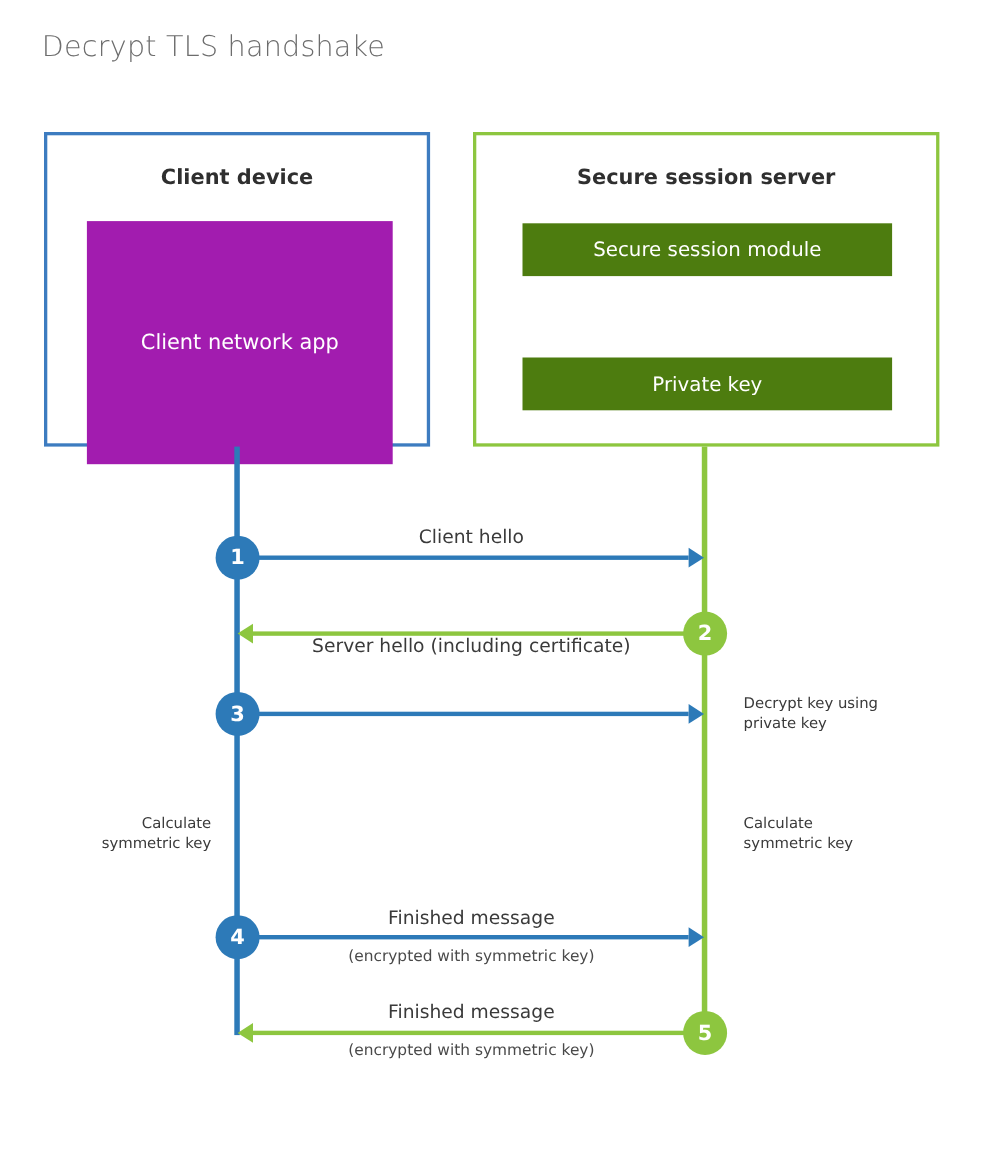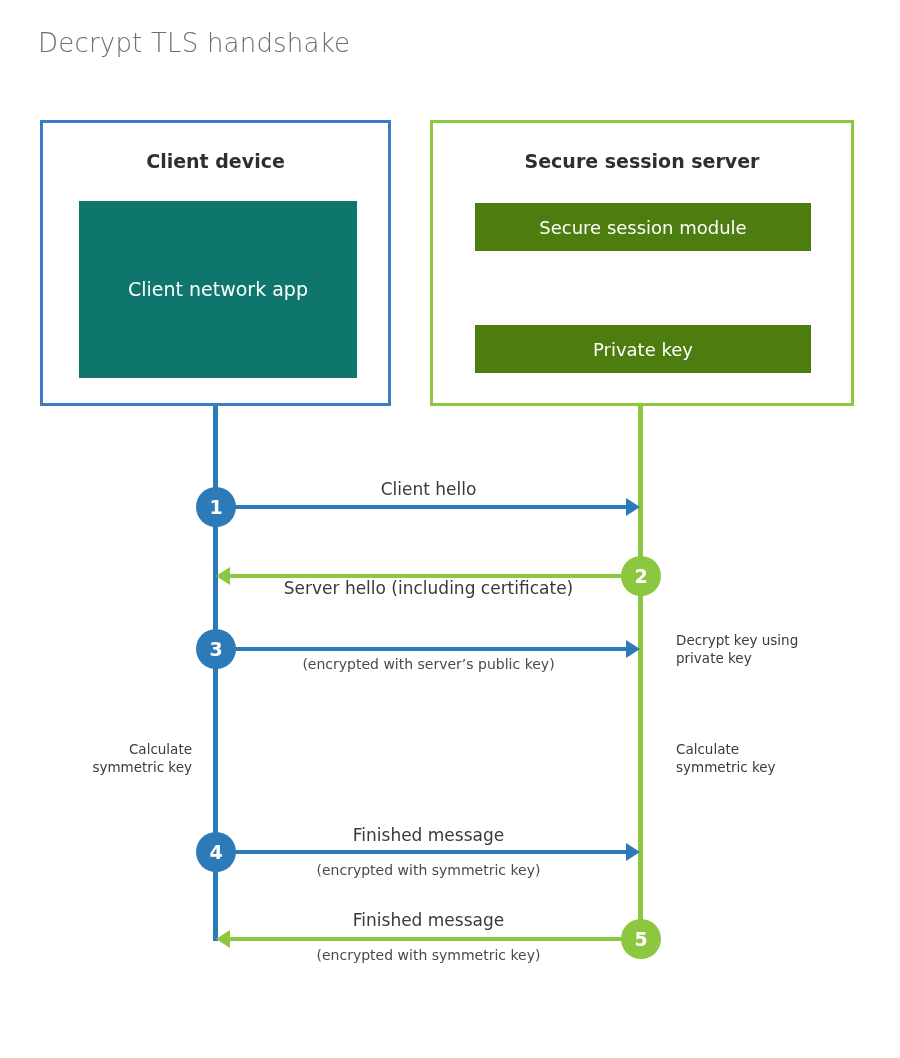--- a/index.html
+++ b/index.html
@@ -60,22 +60,22 @@
     text-align: center;
     font-size: 19px;
     font-weight: bold;
     color: #2f2f2f;
   }
   .client-app-box {
     position: absolute;
     left: 36px;
     top: 78px;
     width: 278px;
-    height: 177px;
-    background: #0f766e;
+    height: 221px;
+    background: #a21caf;
     color: #ffffff;
     font-size: 19px;
     font-weight: 400;
     display: flex;
     align-items: center;
     justify-content: center;
     text-align: center;
     line-height: 1.35;
     padding: 0 24px;
     box-sizing: border-box;
@@ -199,21 +199,20 @@
   <div class="step-circle circle-blue" style="left:196px; top:487px;">1</div>
 
   <div class="msg-label" style="left:216px; top:550px; width:425px;margin-top:28px;">Server hello (including certificate)</div>
   <div class="arrow-line arrow-green" style="left:229px; top:574px; width:412px;"></div>
   <div class="arrow-head head-left-green" style="left:216px; top:567px;"></div>
   <div class="step-circle circle-green" style="left:621px; top:556px;">2</div>
 
   <div class="arrow-line arrow-blue" style="left:216px; top:647px; width:410px;"></div>
   <div class="arrow-head head-right-blue" style="left:626px; top:640px;"></div>
   <div class="step-circle circle-blue" style="left:196px; top:629px;">3</div>
-  <div class="msg-sub" style="left:216px; top:656px; width:425px;">(encrypted with server’s public key)</div>
 
   <div class="side-note side-note-right" style="left:676px; top:631px; width:190px;">
     <div>Decrypt key using</div>
     <div>private key</div>
   </div>
 
   <div class="side-note side-note-left" style="left:20px; top:740px; width:172px;">
     <div>Calculate</div>
     <div>symmetric key</div>
   </div>

